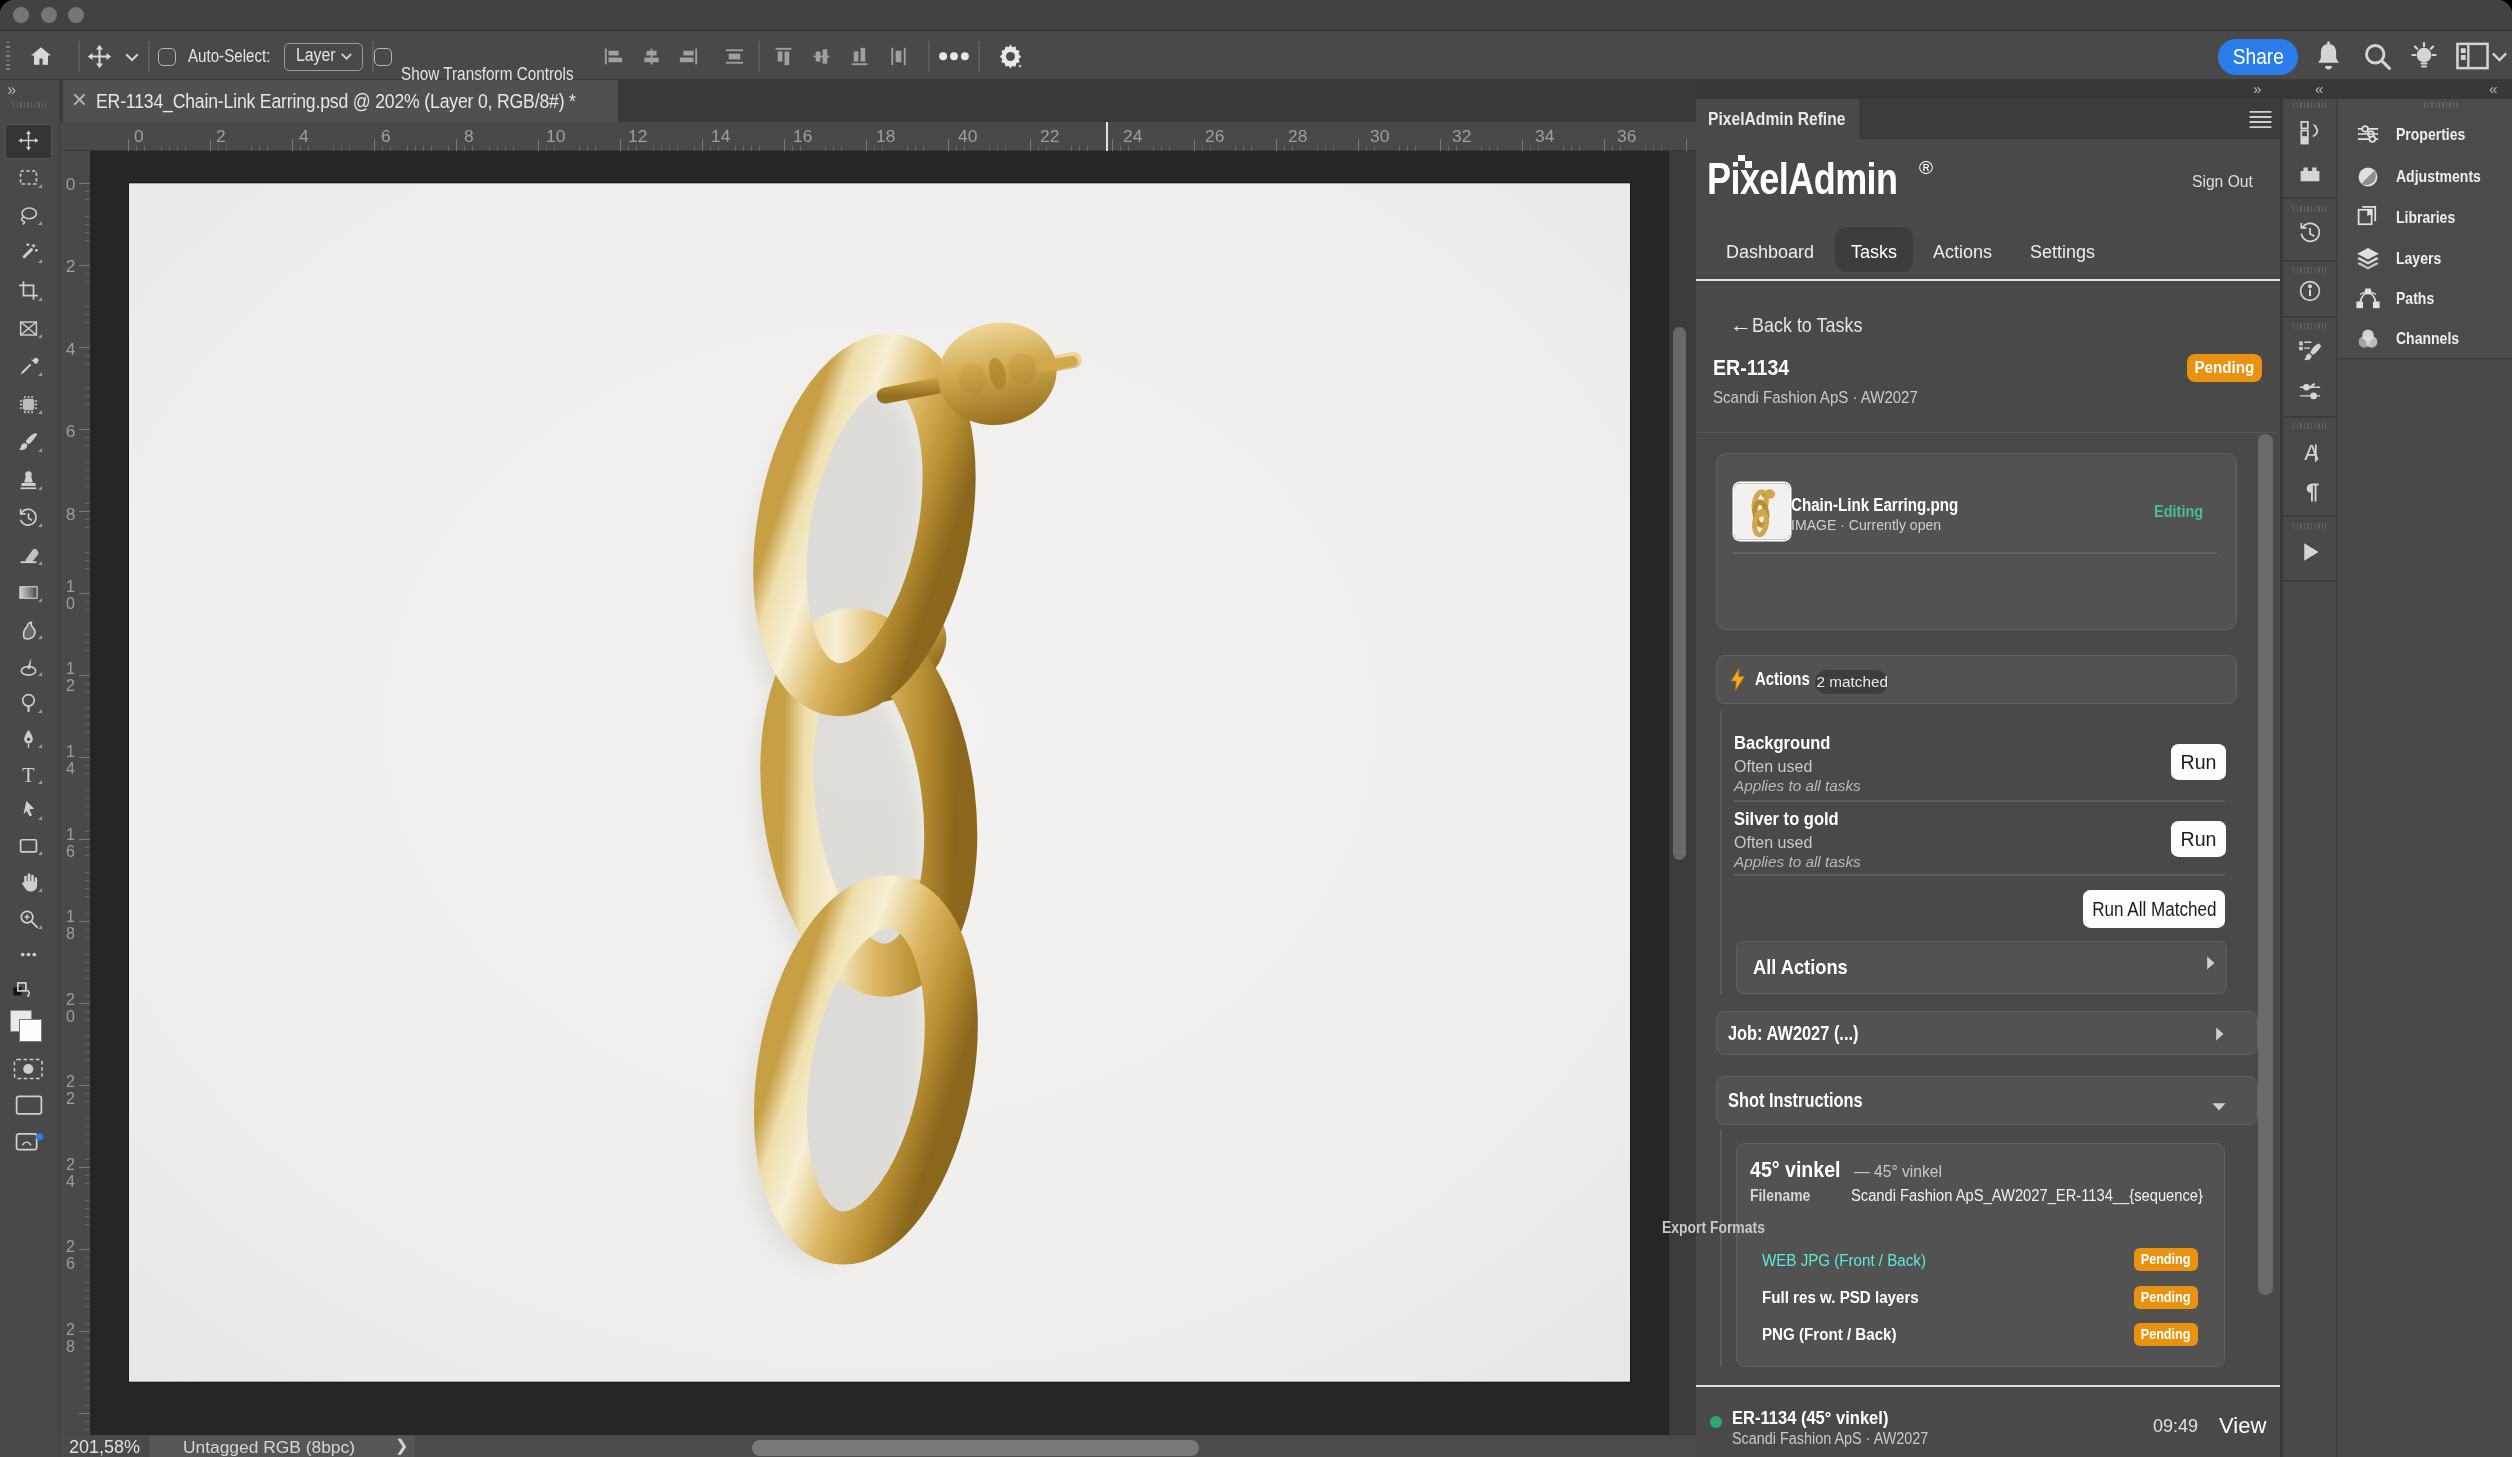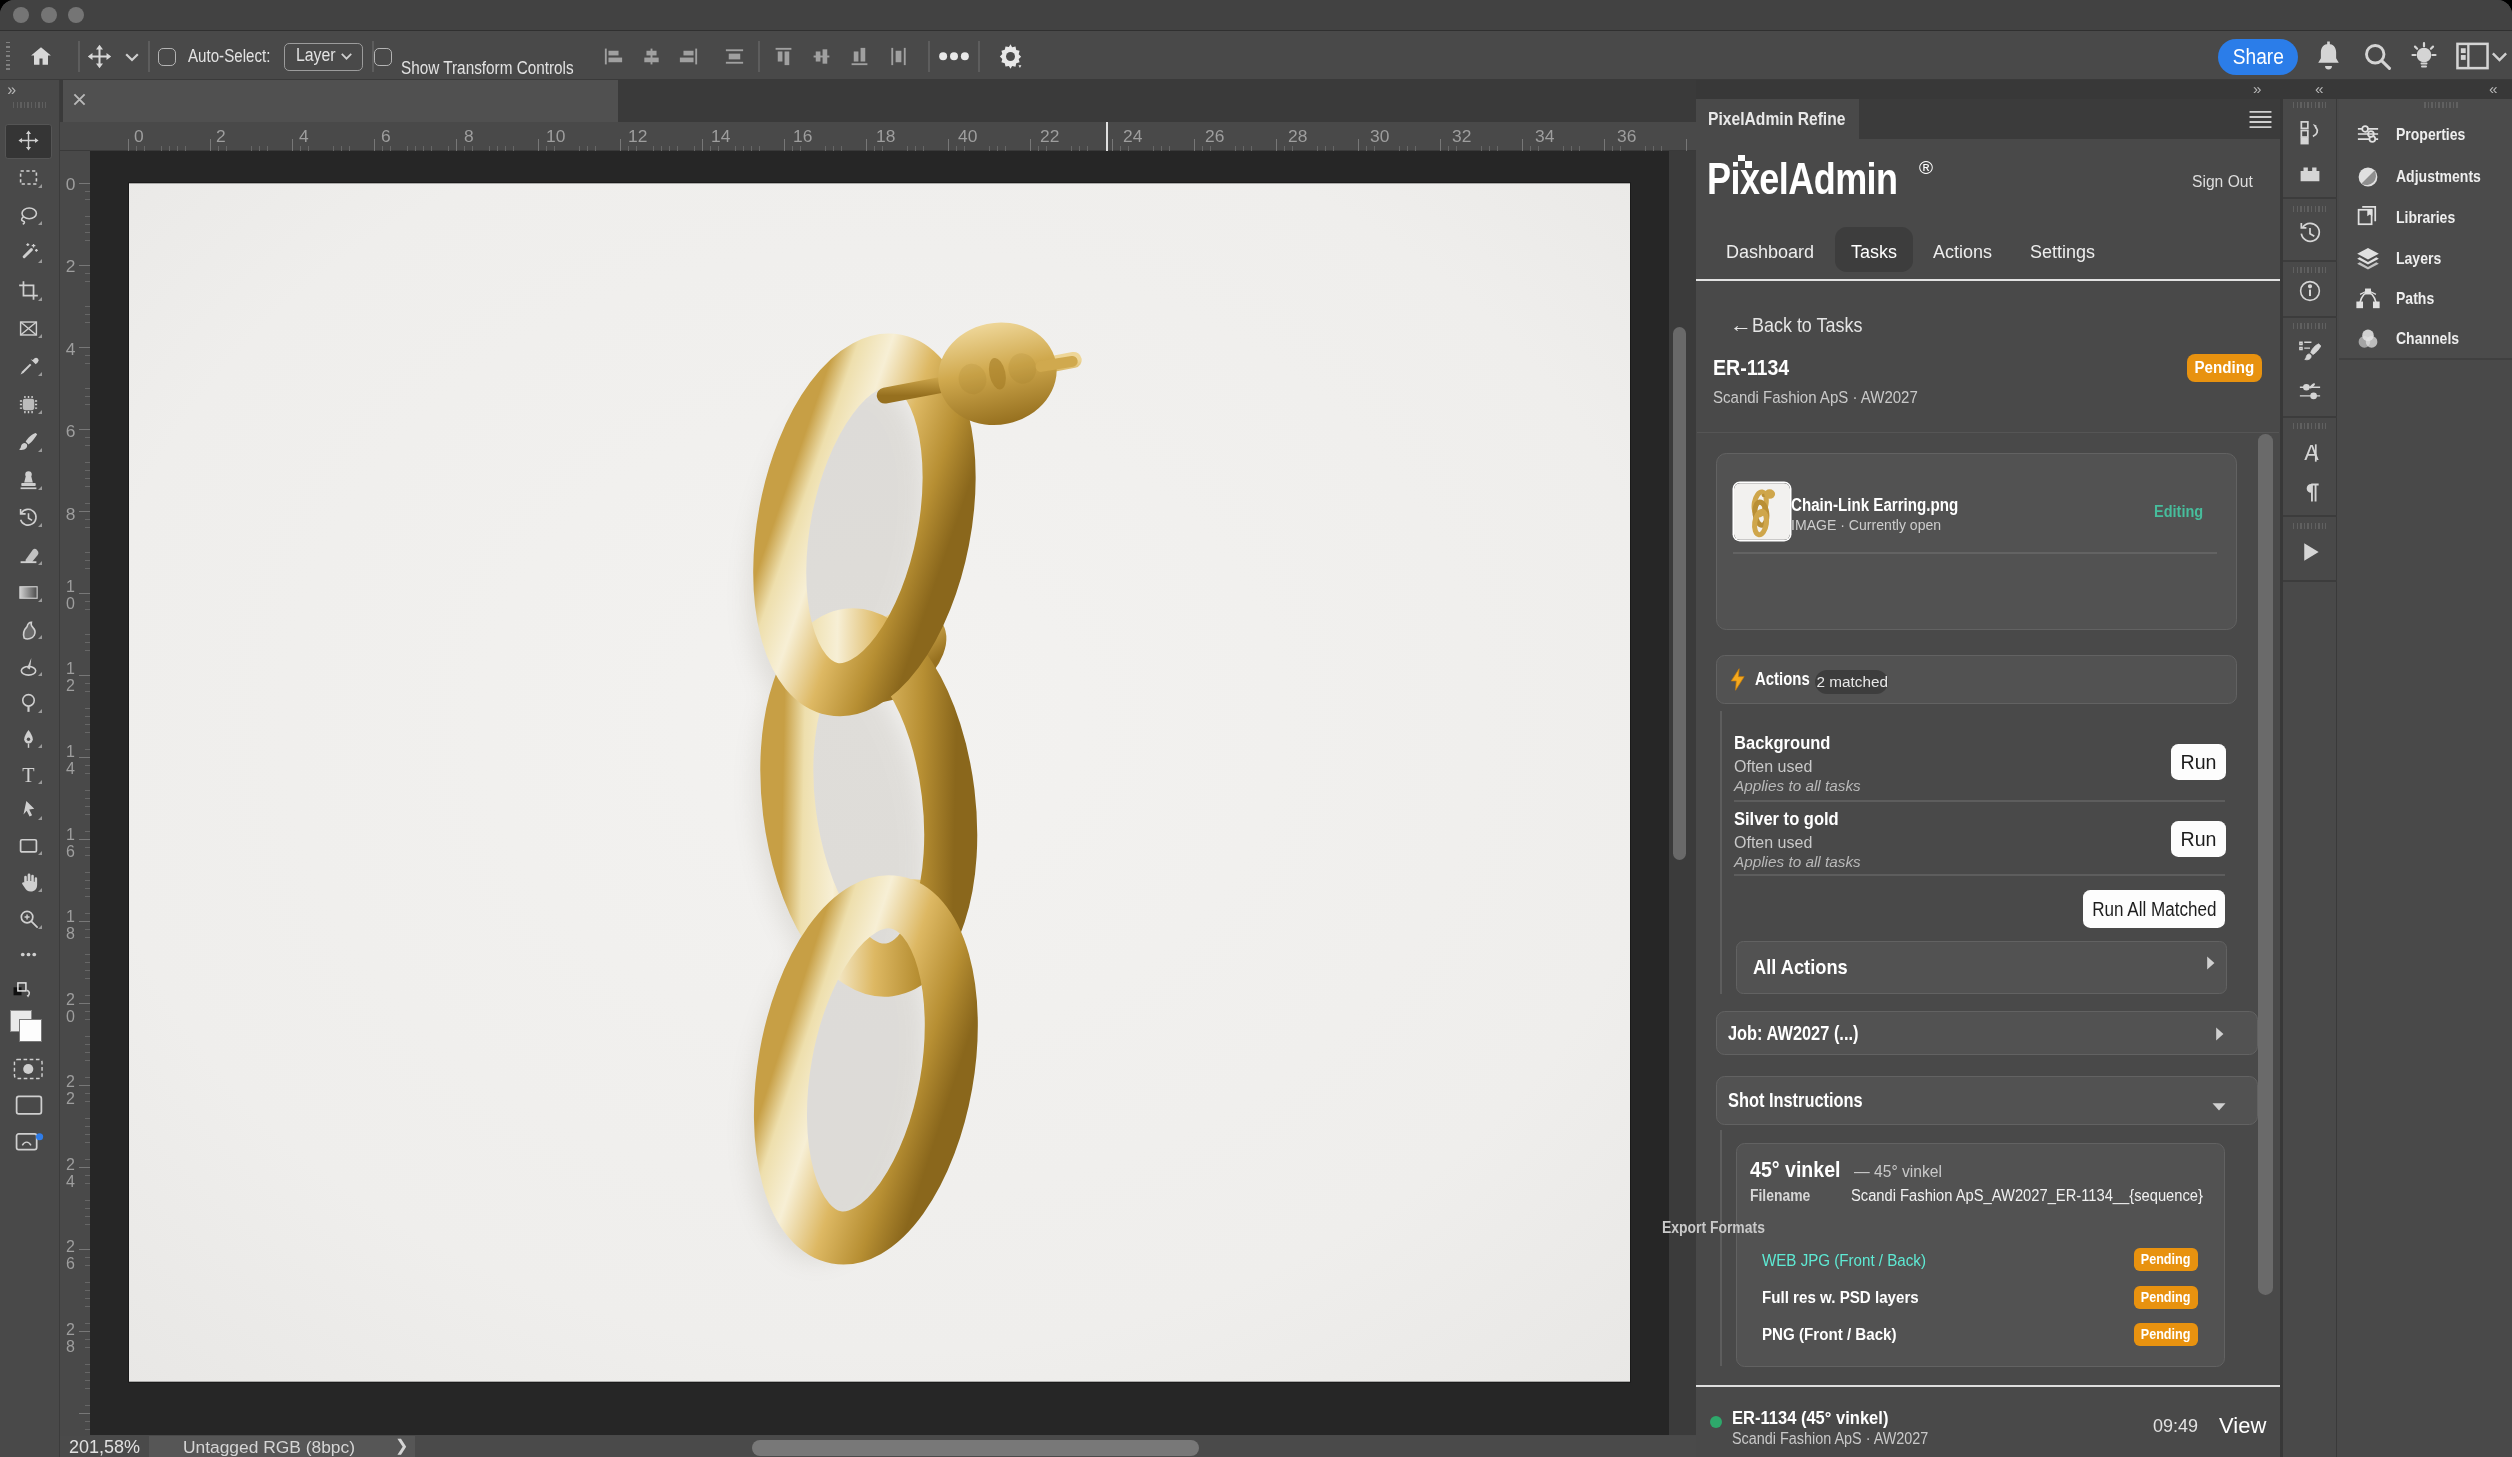--- a/index.html
+++ b/index.html
@@ -39,21 +39,21 @@
 <div style="position:absolute;left:188px;top:32px;height:48px;line-height:48px;color:#e2e2e2;font-size:18px;"><span class="b" style="transform:scaleX(.84)">Auto-Select:</span></div>
 <div style="position:absolute;left:284px;top:43px;width:79px;height:28px;border:1.5px solid #9c9c9c;border-radius:5.1px;"></div>
 <div style="position:absolute;left:296px;top:32px;height:48px;line-height:47px;color:#e2e2e2;font-size:18px;"><span class="b" style="transform:scaleX(.88)">Layer</span></div>
 <div style="position:absolute;left:340px;top:52px;">
       <svg width="13" height="8.7" viewBox="0 0 22 14">
         <path d="M3 3l8 8 8-8" stroke="#cfcfcf" stroke-width="3" fill="none"></path>
       </svg>
     </div>
 <div style="position:absolute;left:372px;top:41px;width:1.5px;height:30.5px;background:#5d5d5d;"></div>
 <div style="position:absolute;left:374px;top:48px;width:18px;height:18px;border:1.8px solid #b5b5b5;border-radius:5.1px;"></div>
-<div style="position:absolute;left:401px;top:44px;height:48px;line-height:48px;color:#e2e2e2;font-size:18px;"><span class="b" style="transform:scaleX(.85)">Show Transform Controls</span></div>
+<div style="position:absolute;left:401px;top:50px;height:48px;line-height:48px;color:#e2e2e2;font-size:18px;"><span class="b" style="transform:scaleX(.85)">Show Transform Controls</span></div>
 <div style="position:absolute;left:602px;top:45px;width:23px;height:23px;">
       <svg width="23" height="23" viewBox="0 0 32 32">
         <rect x="4" y="5" width="2.6" height="22" fill="#a0a0a0"></rect>
         <rect x="9" y="8" width="14" height="6.5" fill="#a0a0a0"></rect>
         <rect x="9" y="17.5" width="19" height="6.5" fill="#a0a0a0"></rect>
       </svg>
     </div>
 <div style="position:absolute;left:640px;top:45px;width:23px;height:23px;">
       <svg width="23" height="23" viewBox="0 0 32 32">
         <rect x="14.7" y="5" width="2.6" height="22" fill="#a0a0a0"></rect>
@@ -392,20 +392,21 @@
         <circle cx="34" cy="8" r="5" fill="#2f7de9"></circle>
       </svg>
     </div>
 <div style="position:absolute;left:60px;top:80px;width:1636px;height:42px;background:#3a3a3a;"></div>
 <div style="position:absolute;left:63px;top:80px;width:555px;height:42px;background:#505050;"></div>
 <div style="position:absolute;left:70px;top:90px;">
       <svg width="19" height="19" viewBox="0 0 26 26">
         <path d="M6 6l14 14M20 6 6 20" stroke="#b9b9b9" stroke-width="2.6"></path>
       </svg>
     </div>
+<div style="position:absolute;left:96px;top:80px;height:42px;line-height:42px;color:#e5e5e5;font-size:19.6px;letter-spacing:-0.2px;"><span class="b" style="transform:scaleX(.90)">ER-1134_Chain-Link Earring.psd @ 202% (Layer 0, RGB/8#) *</span></div>
 <div style="position:absolute;left:60px;top:122px;width:1636px;height:29px;background:#494949;border-bottom:0.7px solid #3a3a3a;"></div>
 <div style="position:absolute;left:90px;top:122px;width:1604px;height:29px;background-image:repeating-linear-gradient(90deg,#777 0 1.1px,transparent 1.1px 82px),repeating-linear-gradient(90deg,#666 0 0.7px,transparent 0.7px 8.2px);background-size:100% 11.6px,100% 5.1px;background-position:38px 17.4px,38px 24px;background-repeat:no-repeat;"></div>
 <div style="position:absolute;left:134px;top:126px;color:#9e9e9e;font-size:17.4px;">0</div>
 <div style="position:absolute;left:216px;top:126px;color:#9e9e9e;font-size:17.4px;">2</div>
 <div style="position:absolute;left:299px;top:126px;color:#9e9e9e;font-size:17.4px;">4</div>
 <div style="position:absolute;left:381px;top:126px;color:#9e9e9e;font-size:17.4px;">6</div>
 <div style="position:absolute;left:464px;top:126px;color:#9e9e9e;font-size:17.4px;">8</div>
 <div style="position:absolute;left:546px;top:126px;color:#9e9e9e;font-size:17.4px;">10</div>
 <div style="position:absolute;left:628px;top:126px;color:#9e9e9e;font-size:17.4px;">12</div>
 <div style="position:absolute;left:711px;top:126px;color:#9e9e9e;font-size:17.4px;">14</div>

